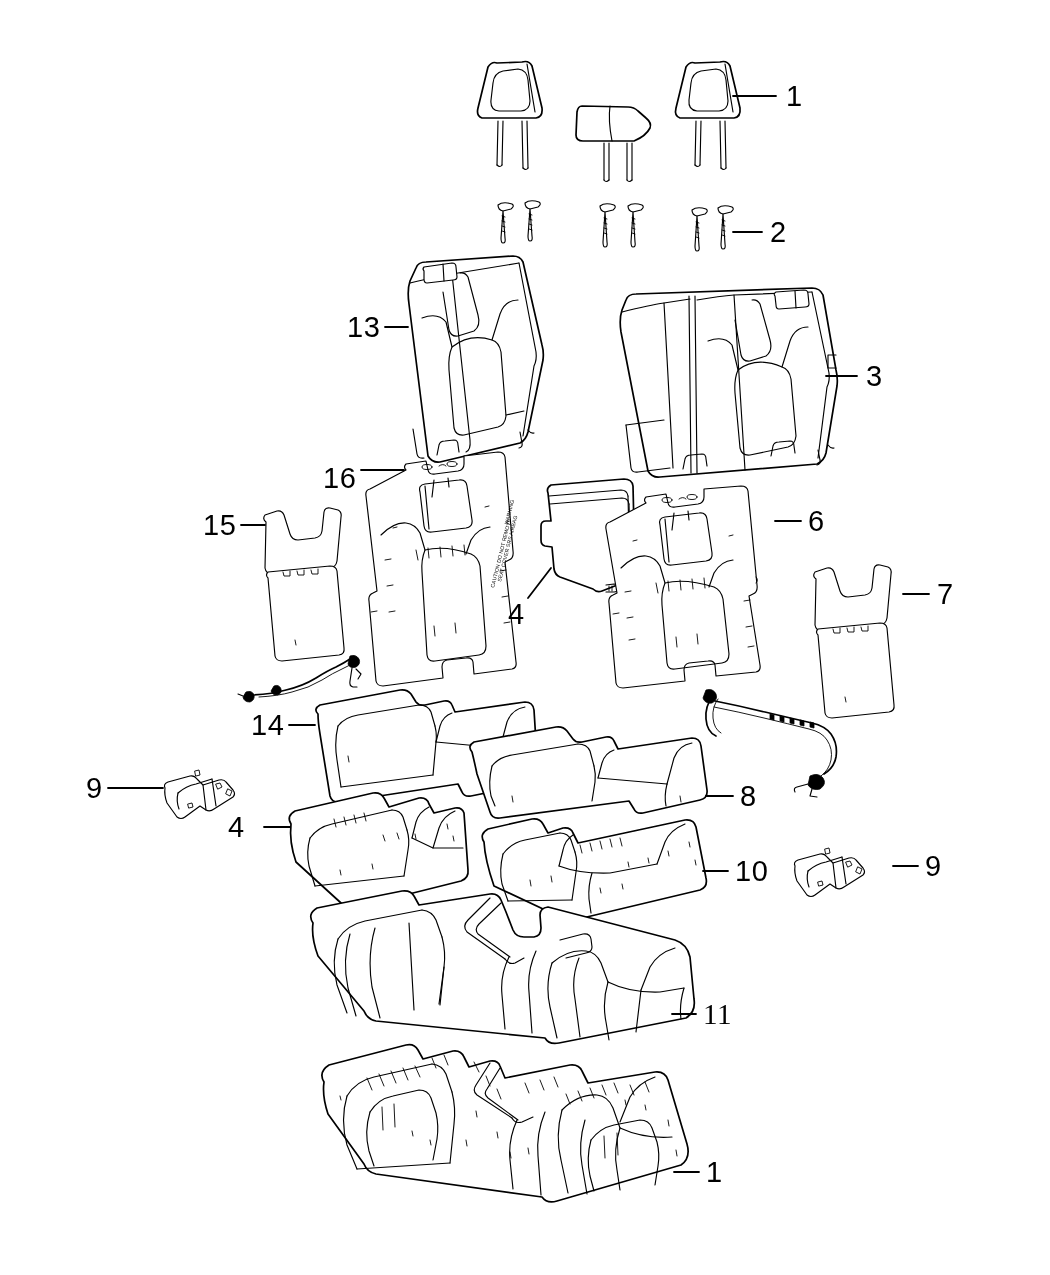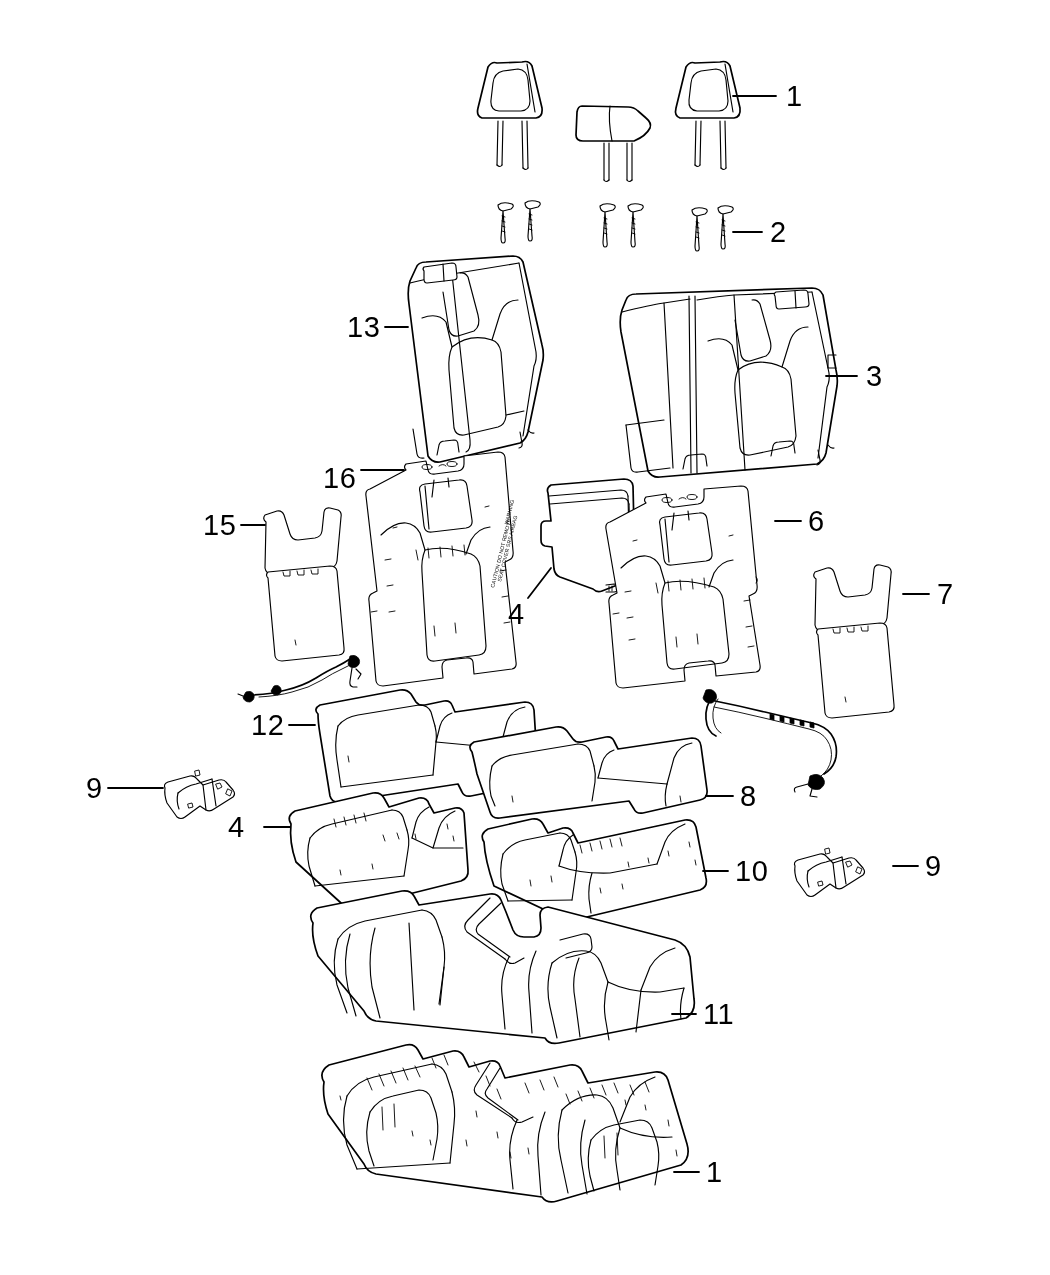--- a/index.html
+++ b/index.html
@@ -559,21 +559,21 @@
   <div class="callout" style="left:786px; top:82px;">1</div>
   <div class="callout" style="left:770px; top:218px;">2</div>
   <div class="callout" style="left:866px; top:362px;">3</div>
   <div class="callout" style="left:508px; top:600px;">4</div>
   <div class="callout" style="left:808px; top:507px;">6</div>
   <div class="callout" style="left:937px; top:580px;">7</div>
   <div class="callout" style="left:740px; top:782px;">8</div>
   <div class="callout" style="left:86px;  top:774px;">9</div>
   <div class="callout" style="left:925px; top:852px;">9</div>
   <div class="callout" style="left:735px; top:857px;">10</div>
-  <div class="callout" style="left:703px; top:1000px;">11</div>
+  <div class="callout" style="left:703px; top:1000px;font-family:Liberation Serif, serif;">11</div>
   <div class="callout" style="left:706px; top:1158px;">1</div>
   <div class="callout" style="left:228px; top:813px;">4</div>
-  <div class="callout" style="left:251px; top:711px;">12</div>
+  <div class="callout" style="left:251px; top:711px;">14</div>
   <div class="callout" style="left:203px; top:511px;text-align:center;">15</div>
   <div class="callout" style="left:323px; top:456px;margin-top:8px;">16</div>
   <div class="callout" style="left:347px; top:313px;">13</div>
 
 </div>
 
 </body></html>

